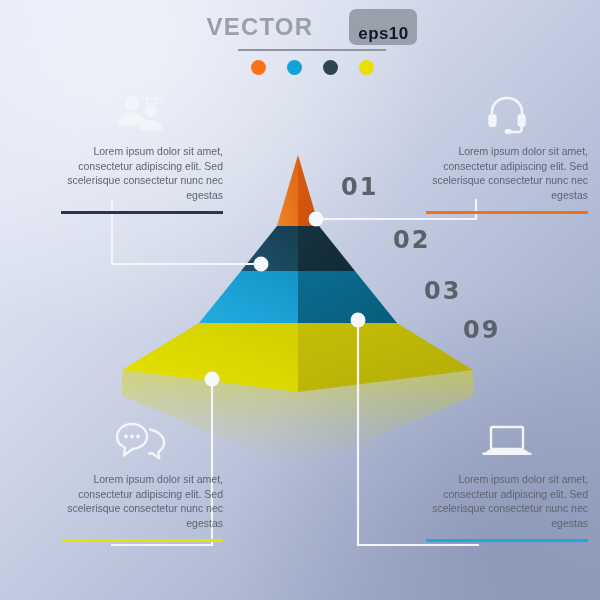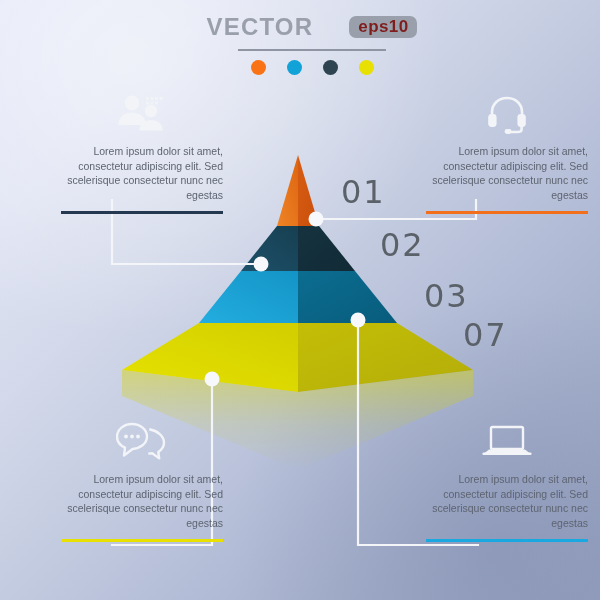--- a/index.html
+++ b/index.html
@@ -61,26 +61,26 @@
   }
   .hdr-word {
     font-size: 24px;
     font-weight: bold;
     letter-spacing: 1.2px;
     color: #9aa0ab;
     line-height: 1;
   }
   .eps-badge {
     background: #9aa0ab;
-    color: #7f1d1d;
+    color: #0f172a;
     font-size: 17px;
     font-weight: bold;
     letter-spacing: 0.4px;
     border-radius: 7px;
-    padding: 2px 9px 3px 9px;
+    padding: 16px 9px 3px 9px;
     line-height: 1;
     margin-left: 28px;
   }
   .hdr-line2 {
     font-size: 24px;
     font-weight: bold;
     letter-spacing: 1.2px;
     color: #9aa0ab;
     line-height: 1;
     margin-top: 3px;
@@ -110,27 +110,27 @@
     top: 0;
     width: 600px;
     height: 600px;
     pointer-events: none;
   }
 
   
   .step-num {
     position: absolute;
     font-family: "DejaVu Sans", sans-serif;
-    font-size: 32px;
-    font-weight: 400;
+    font-size: 24px;
+    font-weight: 700;
     color: #5b6168;
     letter-spacing: 2px;
   }
   #num-01 { left: 341px; top: 173px; }
-  #num-02 { left: 380px; top: 226px; }
+  #num-02 { left: 393px; top: 226px; }
   #num-03 { left: 424px; top: 277px; text-align: right; }
   #num-04 { left: 463px; top: 316px; }
 
   
   .info-block {
     position: absolute;
     width: 162px;
   }
   .info-icon {
     height: 42px;
@@ -271,21 +271,21 @@
       <circle cx="261" cy="264" r="7.5"></circle>
       <circle cx="316" cy="219" r="7.5"></circle>
       <circle cx="212" cy="379" r="7.5"></circle>
       <circle cx="358" cy="320" r="7.5"></circle>
     </g>
   </svg>
 
   <div class="step-num" id="num-01">01</div>
   <div class="step-num" id="num-02">02</div>
   <div class="step-num" id="num-03">03</div>
-  <div class="step-num" id="num-04">07</div>
+  <div class="step-num" id="num-04">09</div>
 
   <div class="info-block align-right icon-center" id="block-tl">
     <div class="info-icon">
       <svg width="54" height="40" viewBox="0 0 54 40" fill="#f2f4f8">
         <circle cx="17" cy="9" r="7.4"></circle>
         <path d="M3.2,31 C3.2,22.6 9.4,18.4 17,18.4 C24.6,18.4 30.8,22.6 30.8,31 Z"></path>
         <circle cx="36" cy="17" r="6.2"></circle>
         <path d="M24.4,36.5 C24.4,29.4 29.5,25.9 36,25.9 C42.5,25.9 47.6,29.4 47.6,36.5 Z"></path>
         <g opacity="0.9">
           <rect x="31" y="3" width="3" height="3"></rect>

